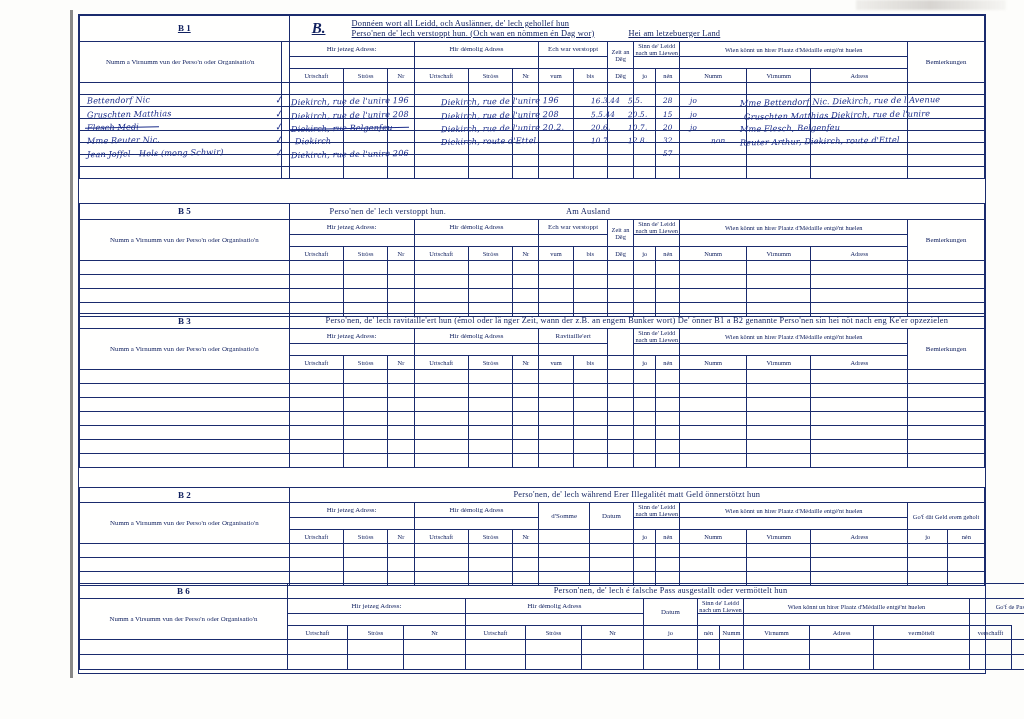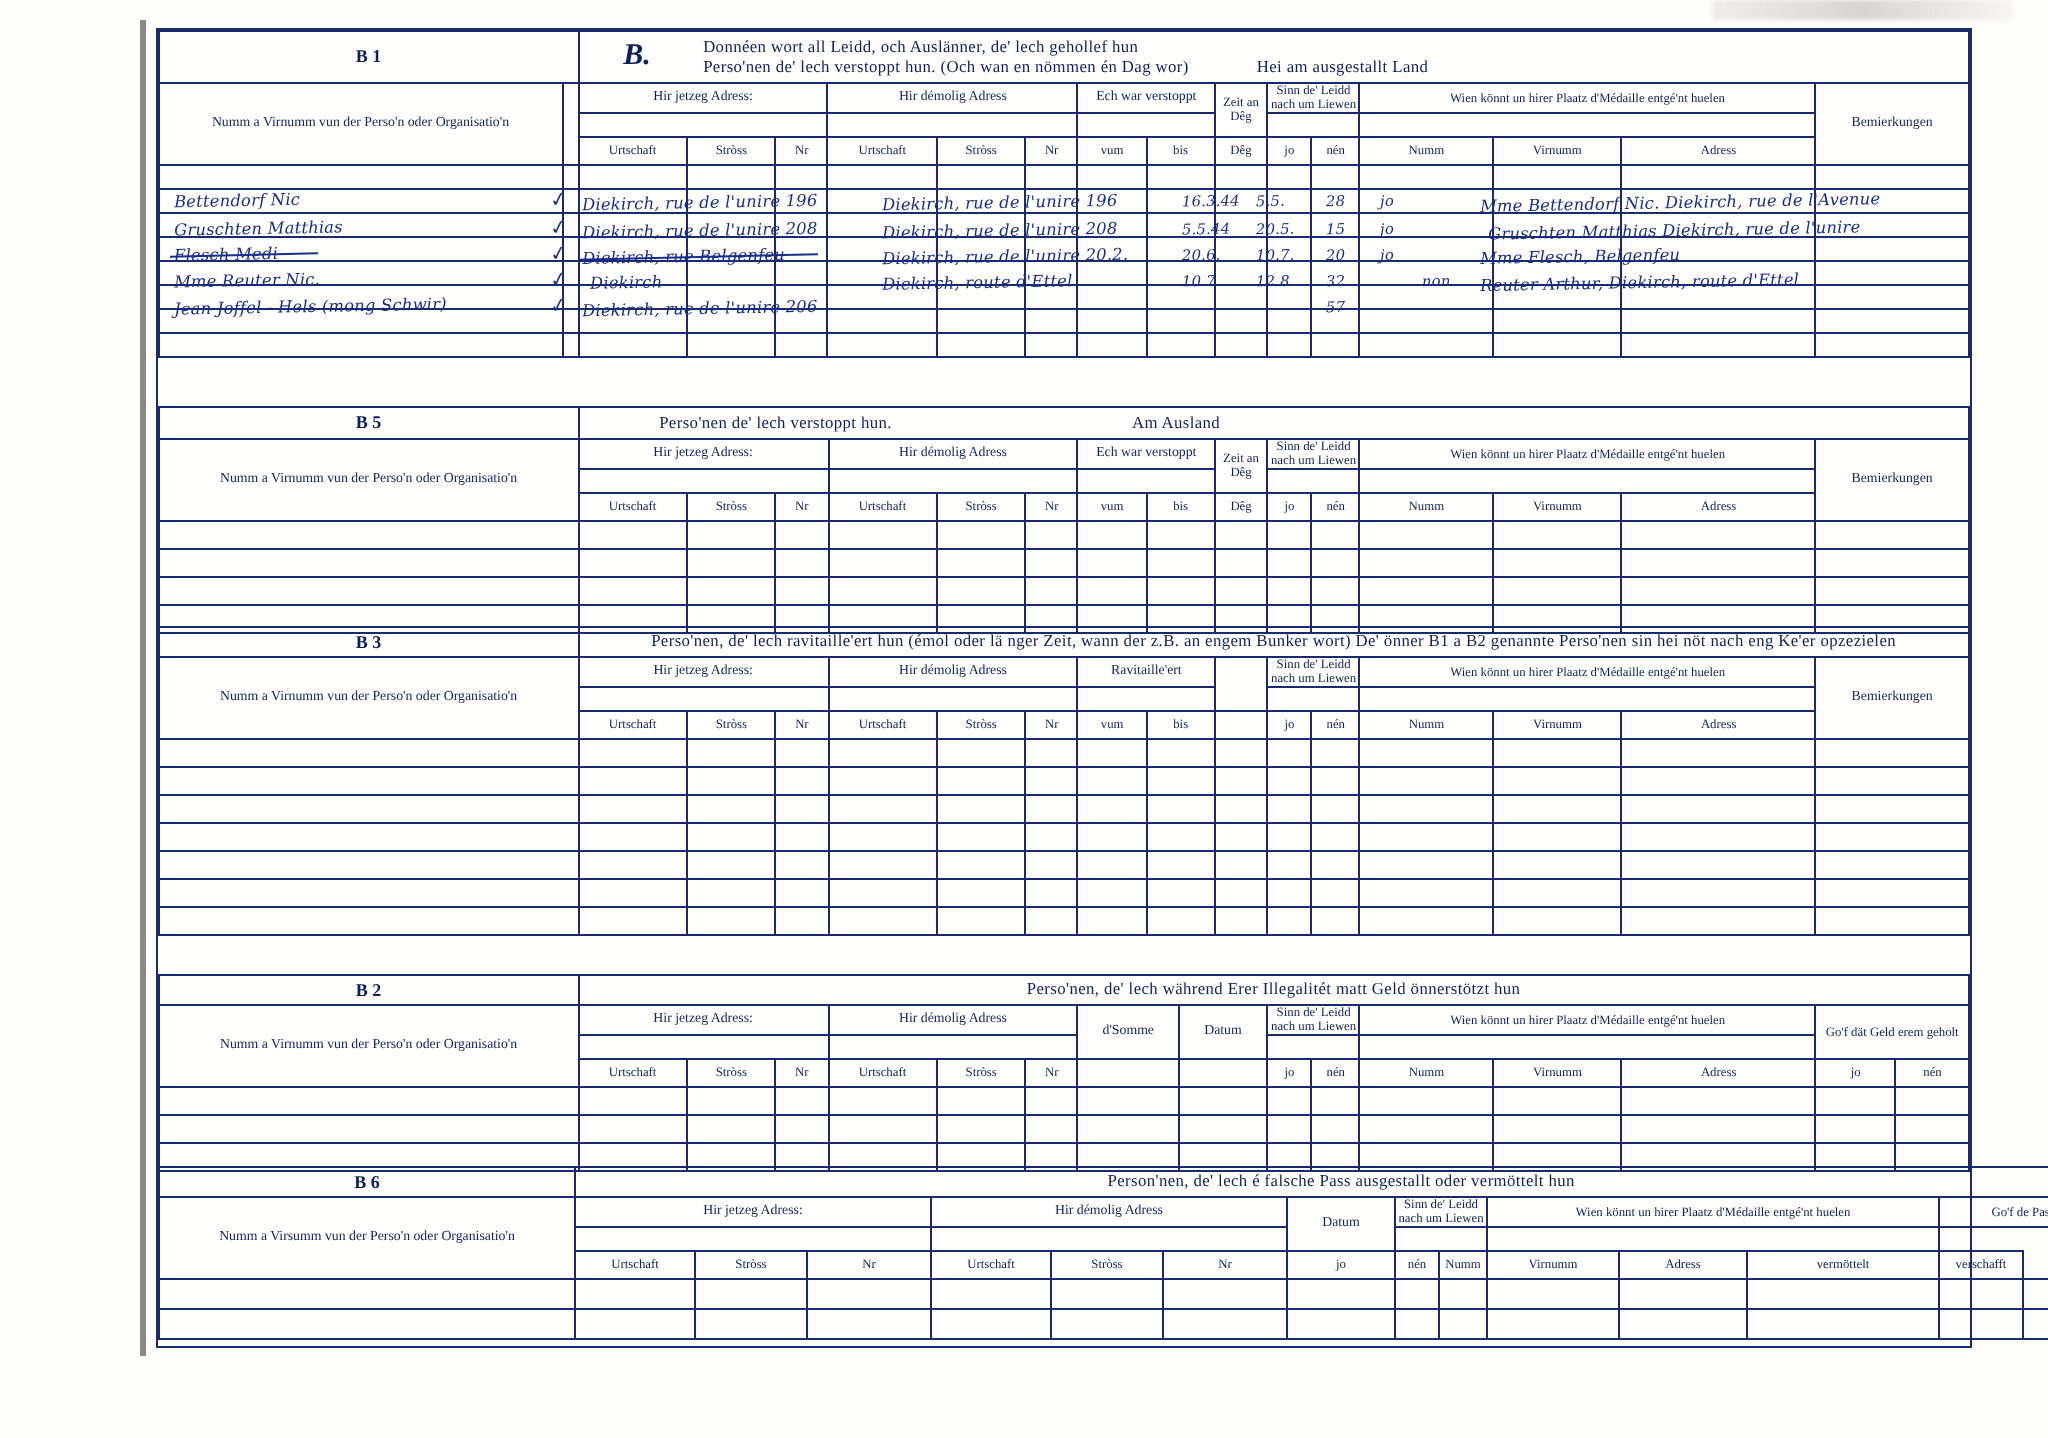--- a/index.html
+++ b/index.html
@@ -110,30 +110,30 @@
           <col style="width:26px">
           <col style="width:22px">
             <col style="width:24px">
           <col style="width:66px">
             <col style="width:64px">
             <col style="width:96px">
           <col style="width:76px">
         </colgroup>
 
         <tbody>
-            <tr style="height:26px;">
+            <tr style="height:26px;text-decoration:underline;">
           <td colspan="2" class="bnum">B 1</td>
           <td colspan="15" style="text-align:left;padding-left:0;">
             <div style="display:flex;align-items:center;">
               <div class="bigB" style="width:58px;text-align:center;">B.</div>
               <div style="flex:1;">
                 <div class="blocktitle" style="padding-left:4px;">Donnéen wort all Leidd, och Auslänner, de' lech gehollef hun</div>
                 <div class="blocktitle" style="padding-left:4px;display:flex;gap:34px;text-align:right;">
                   <span>Perso'nen de' lech verstoppt hun. (Och wan en nömmen én Dag wor)</span>
-                  <span>Hei am ausgestallt Land</span>
+                  <span>Hei am letzebuerger Land</span>
                 </div>
               </div>
             </div>
           </td>
         </tr>
 
         <tr style="height:14px;">
           <td rowspan="3" class="hdr">Numm a Virnumm vun der Perso'n oder Organisatio'n</td>
           <td rowspan="3"></td>
           <td colspan="3" class="hdr">Hir jetzeg Adress:</td>

